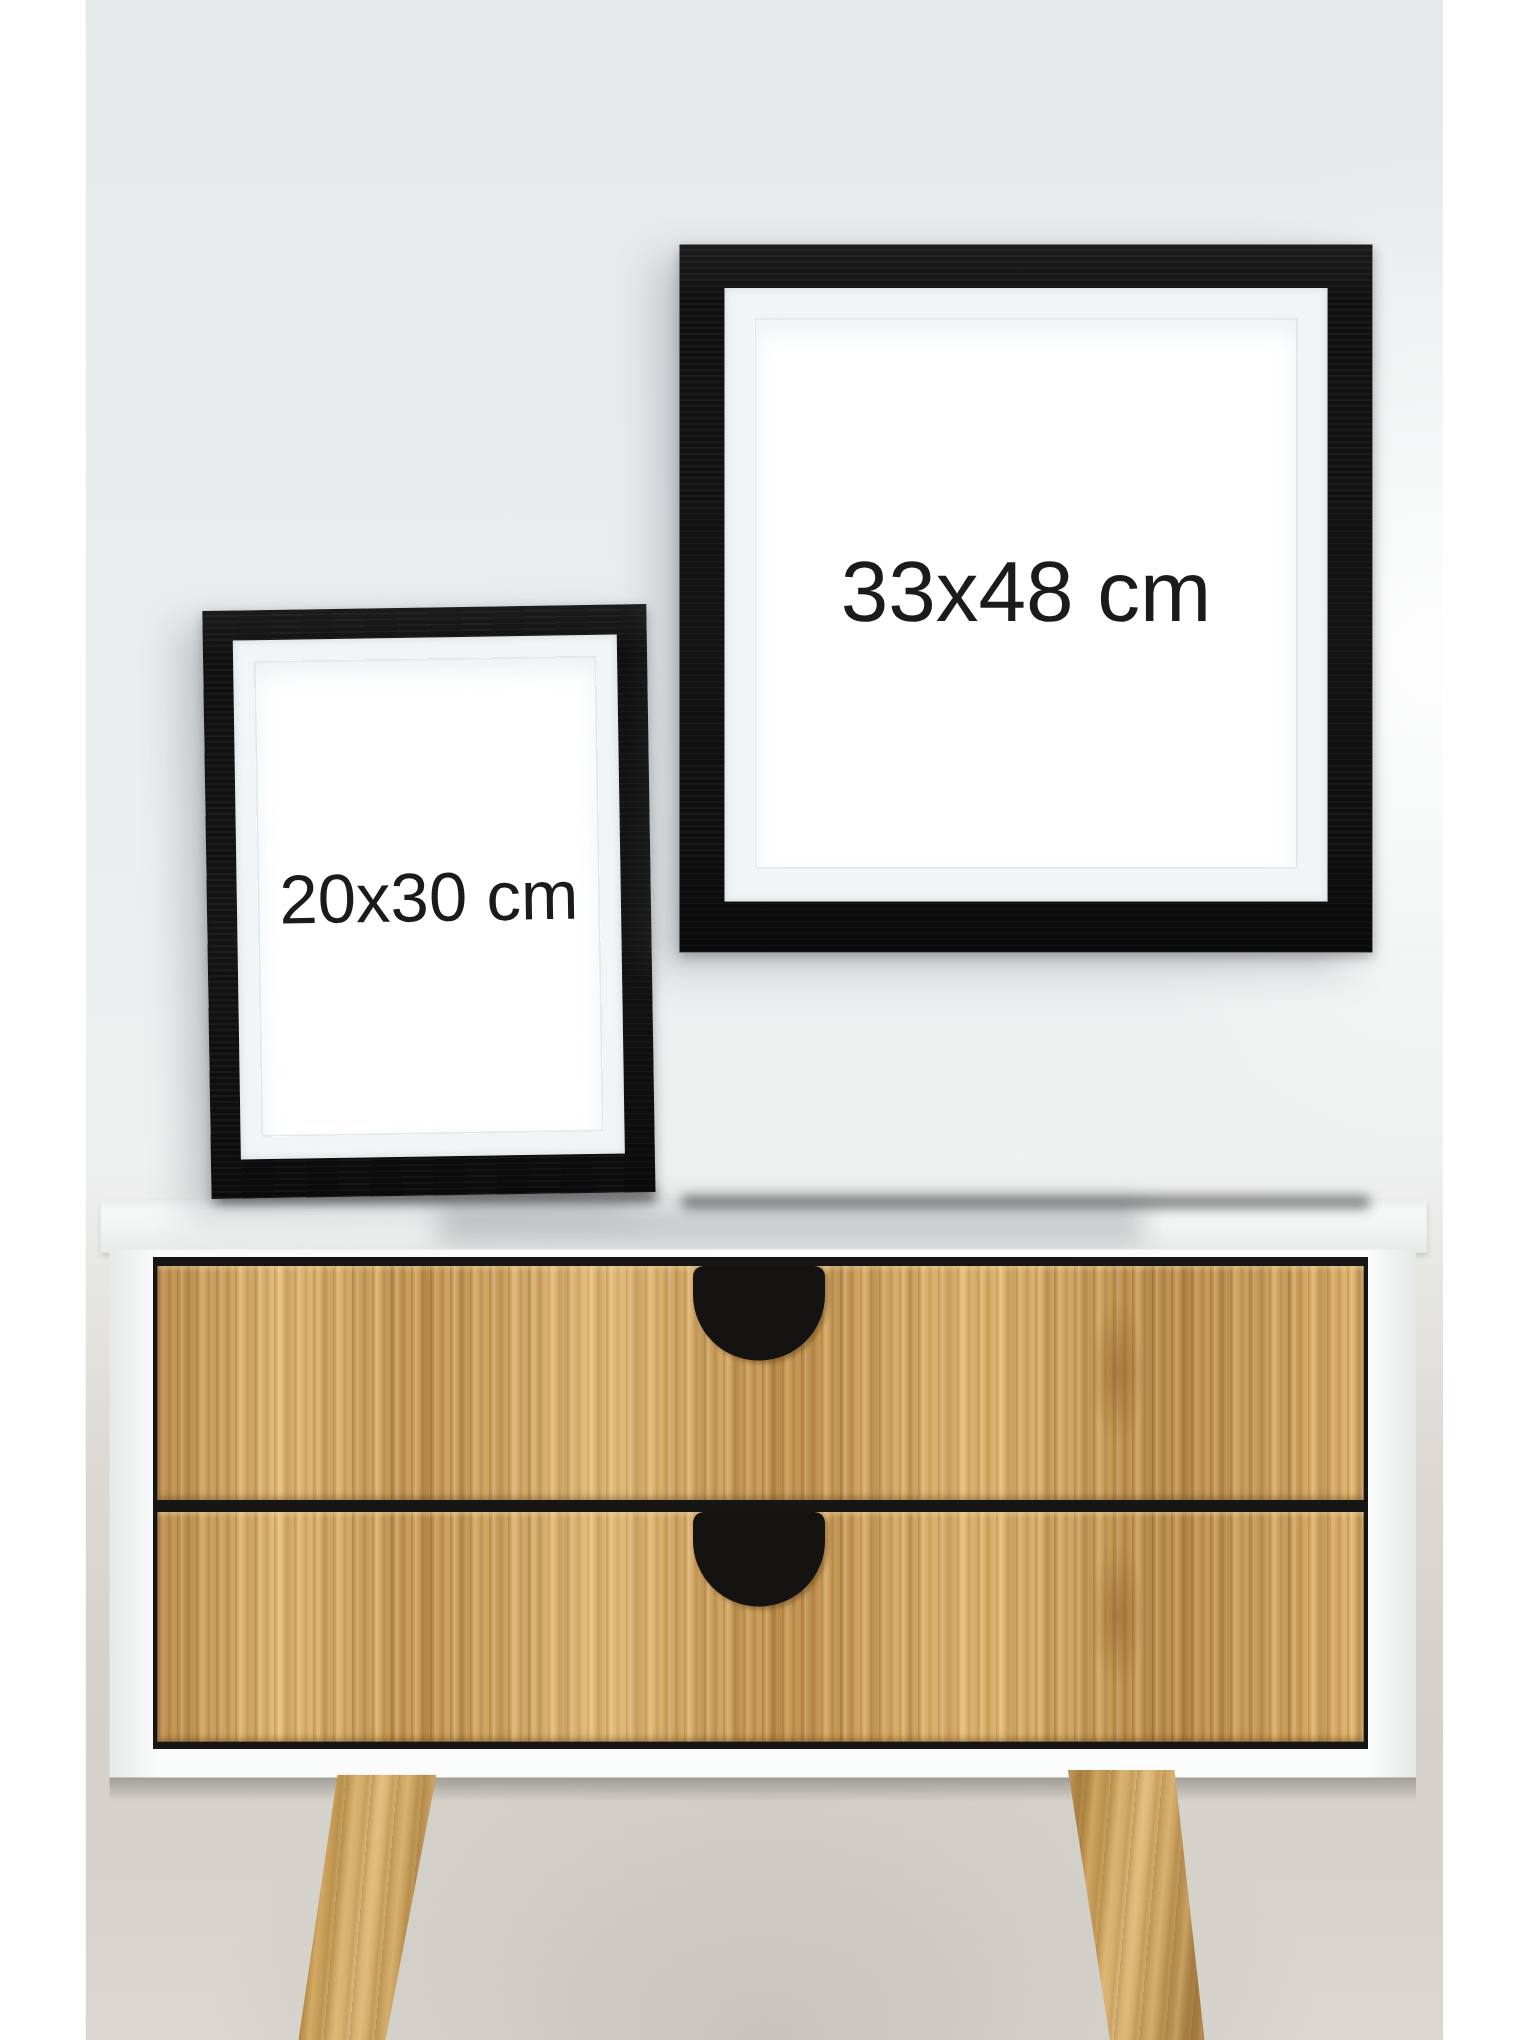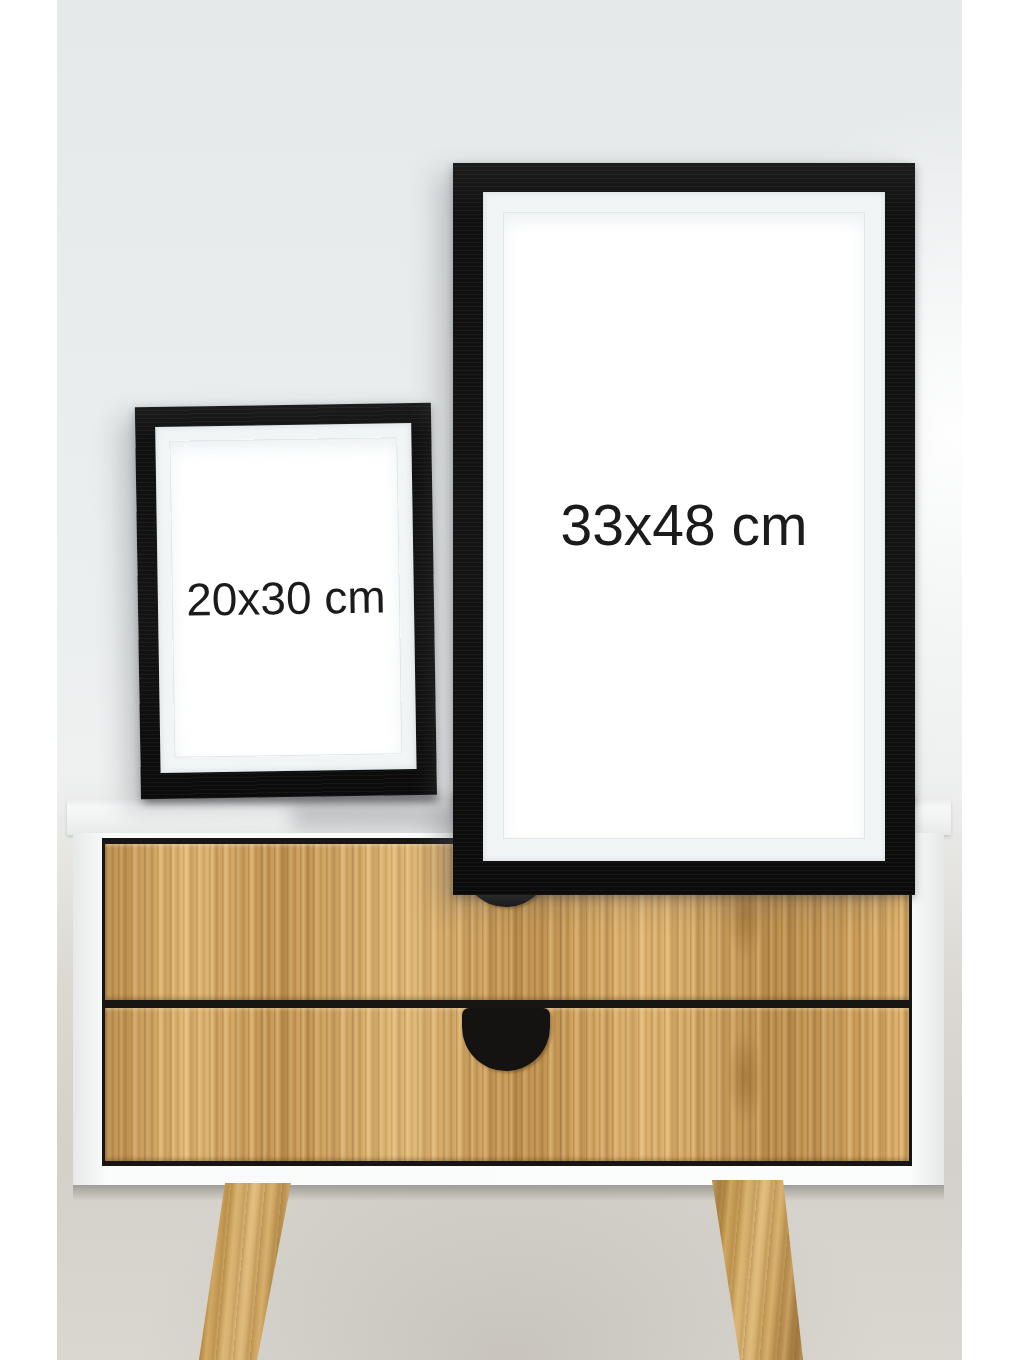--- a/index.html
+++ b/index.html
@@ -90,21 +90,21 @@
   }
   
   .contact-shadow{position:absolute;background:rgba(25,25,28,0.5);filter:blur(4px);}
   .contact-shadow.large{left:398px;top:797px;width:458px;height:9px;}
   .contact-shadow.small{left:88px;top:793px;width:292px;height:9px;}
   .frame{
     position:absolute;
     background:linear-gradient(180deg,#1c1c1c 0%,#101010 8%,#141414 55%,#0b0b0b 100%);
     box-shadow:-16px 10px 26px rgba(95,100,105,0.30), 0 3px 8px rgba(40,40,45,0.35);
   }
-  .frame.large{left:396px;top:163px;width:462px;height:732px;}
+  .frame.large{left:396px;top:163px;width:462px;height:472px;}
   .frame.small{left:84px;top:405px;width:296px;height:392px;transform:rotate(-0.9deg);transform-origin:50% 100%;}
   .frame .brush{
     position:absolute;inset:0;
     background:repeating-linear-gradient(0deg, rgba(255,255,255,0.045) 0 1px, rgba(255,255,255,0) 1px 4px);
   }
   .mat{position:absolute;background:#f2f5f6;box-shadow:inset 0 0 6px rgba(150,165,175,0.35);}
   .frame.large .mat{top:29px;left:30px;right:30px;bottom:34px;}
   .frame.small .mat{top:20px;left:20px;right:20px;bottom:26px;}
   .poster{
     position:absolute;background:#ffffff;

